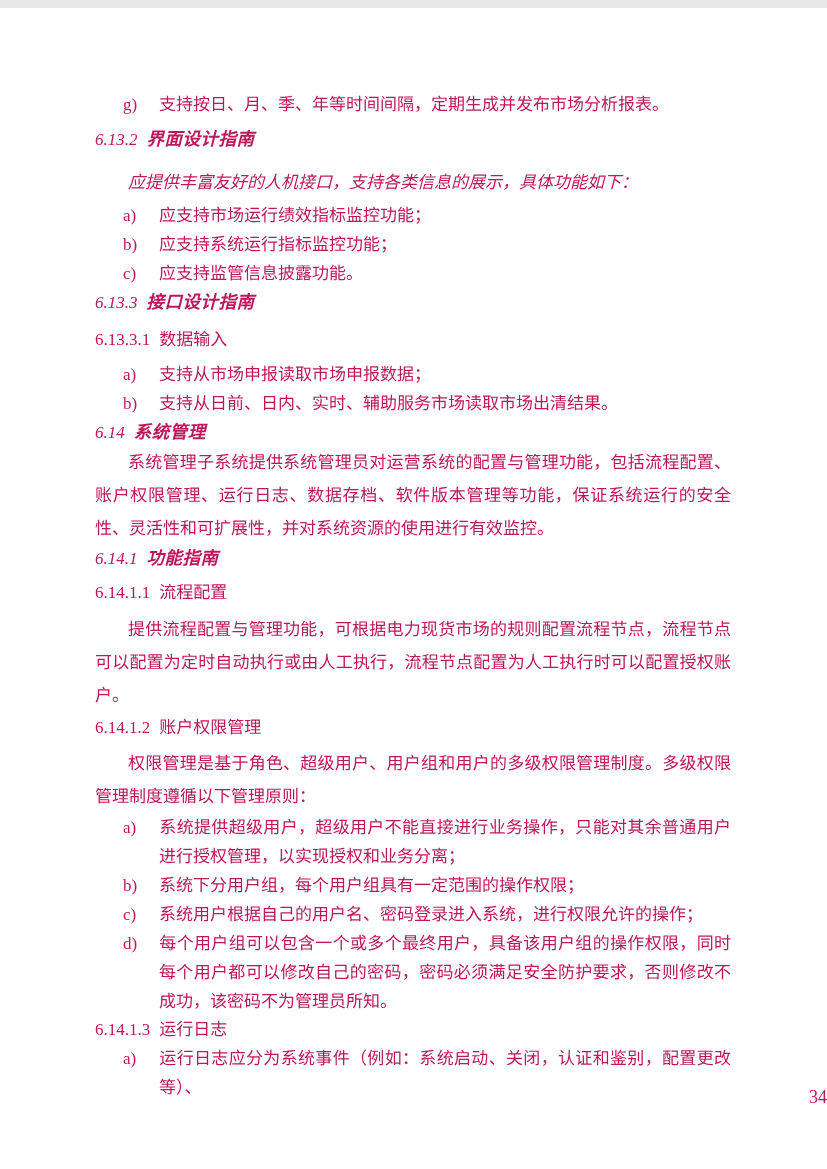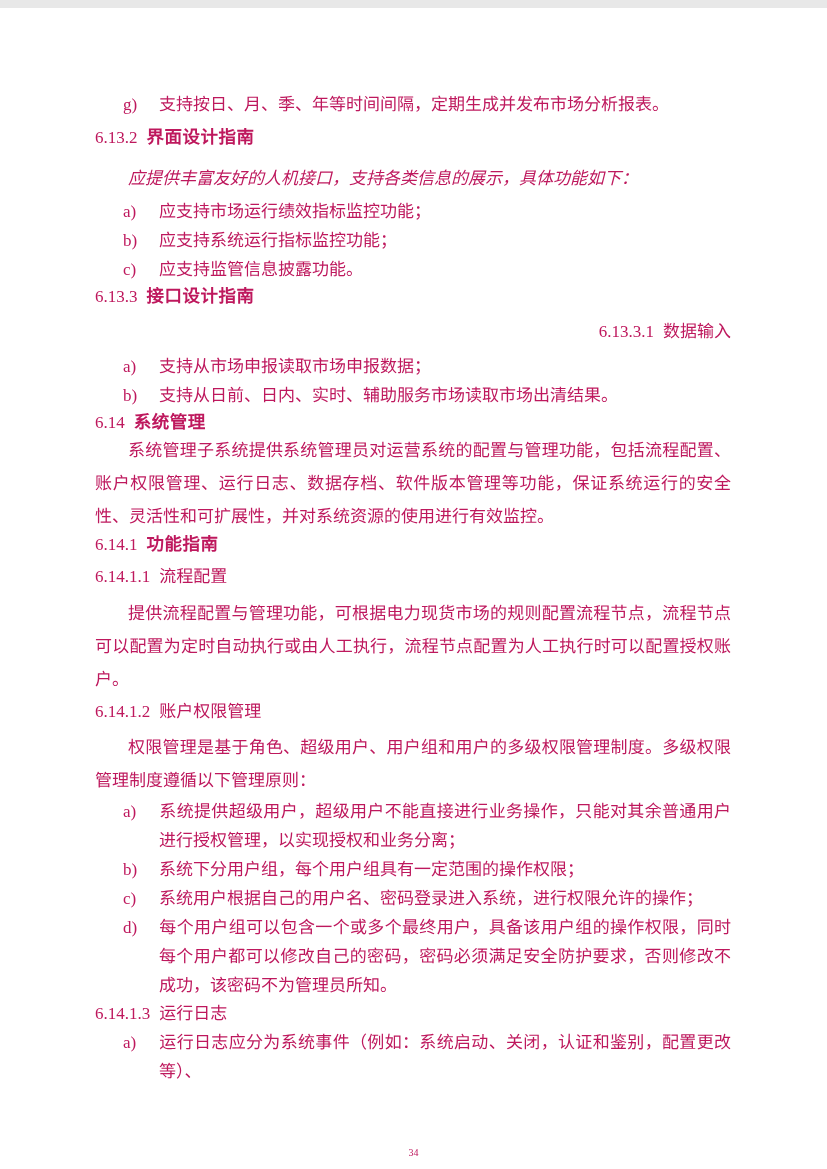--- a/index.html
+++ b/index.html
@@ -34,22 +34,23 @@
     padding-left: 64px;
     text-align: justify;
   }
   .block-list .marker {
     display: inline-block;
     width: 36px;
     margin-left: -36px;
   }
   
   .block-h2, .block-h3 {
-    line-height: 22px;
+    line-height: 27px;
     white-space: nowrap;
+    font-style: italic;
   }
   .block-h2 .h-number, .block-h3 .h-number {
     font-weight: 400;
     margin-right: 9px;
   }
   .block-h2 .h-title, .block-h3 .h-title {
     font-family: "Liberation Sans", "DejaVu Sans", sans-serif;
     font-weight: 700;
     font-size: 17.5px;
     letter-spacing: 0.5px;
@@ -58,37 +59,37 @@
   .block-h4 {
     line-height: 27px;
     white-space: nowrap;
   }
   .block-h4 .h-number { margin-right: 9px; }
   
   .doc-body > :nth-child(2)  { margin-top: 7px; }
   .doc-body > :nth-child(3)  { margin-top: 13px; font-style: italic; }
   .doc-body > :nth-child(4)  { margin-top: 2px; }
   .doc-body > :nth-child(7)  { margin-top: 1px; }
-  .doc-body > :nth-child(8)  { margin-top: 10px; text-align: right; }
+  .doc-body > :nth-child(8)  { margin-top: 10px; }
   .doc-body > :nth-child(9)  { margin-top: 7px; }
   .doc-body > :nth-child(11) { margin-top: 1px; }
   .doc-body > :nth-child(14) { margin-top: 7px; }
   .doc-body > :nth-child(15) { margin-top: 7px; }
   .doc-body > :nth-child(16) { margin-top: 2px; }
   .doc-body > :nth-child(17) { margin-top: 6px; }
   .doc-body > :nth-child(23) { margin-top: 1px; }
   
   .doc-body > :nth-child(24) { letter-spacing: -1.5px; }
   .page-number {
     position: absolute;
-    top: 1136px;
+    top: 1080px;
     left: 0;
     right: 0;
-    text-align: center;
-    font-size: 10px;
+    text-align: right;
+    font-size: 18px;
     line-height: 18px;
   }
 </style>
 </head>
 <body>
 
 <div class="page">
   <main class="doc-body">
       <div class="block-list"><span class="marker">g)</span><span>支持按日、月、季、年等时间间隔，定期生成并发布市场分析报表。</span></div>
       <div class="block-h3"><span class="h-number">6.13.2</span><span class="h-title">界面设计指南</span></div>

